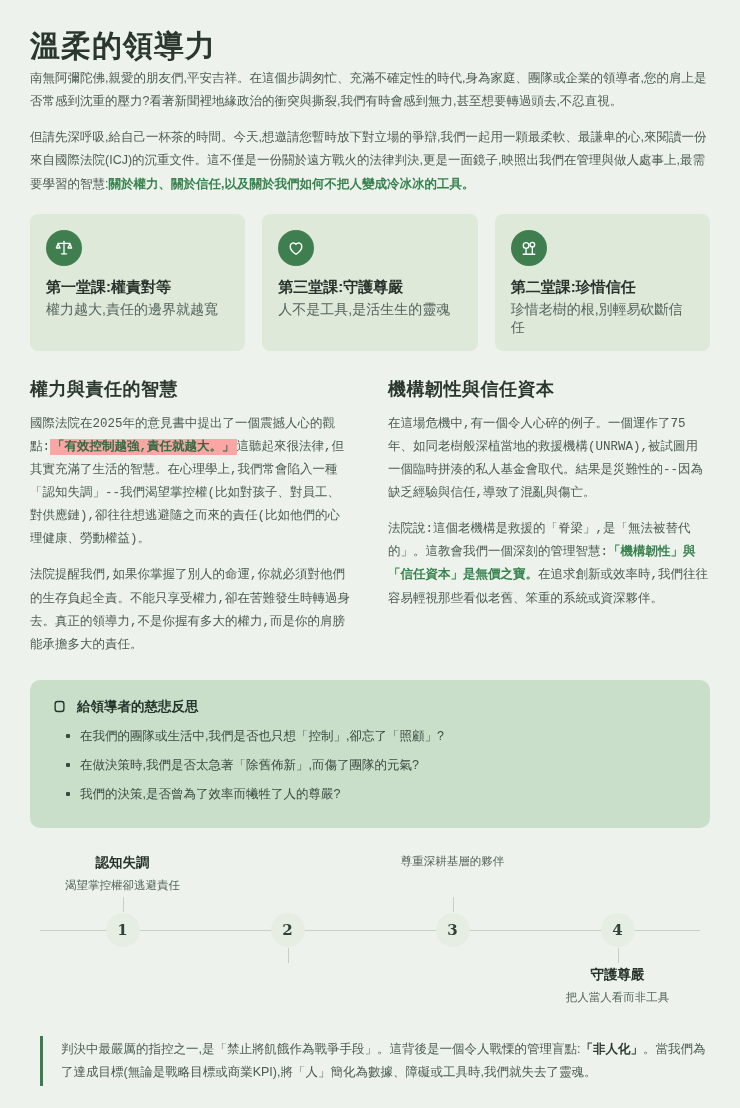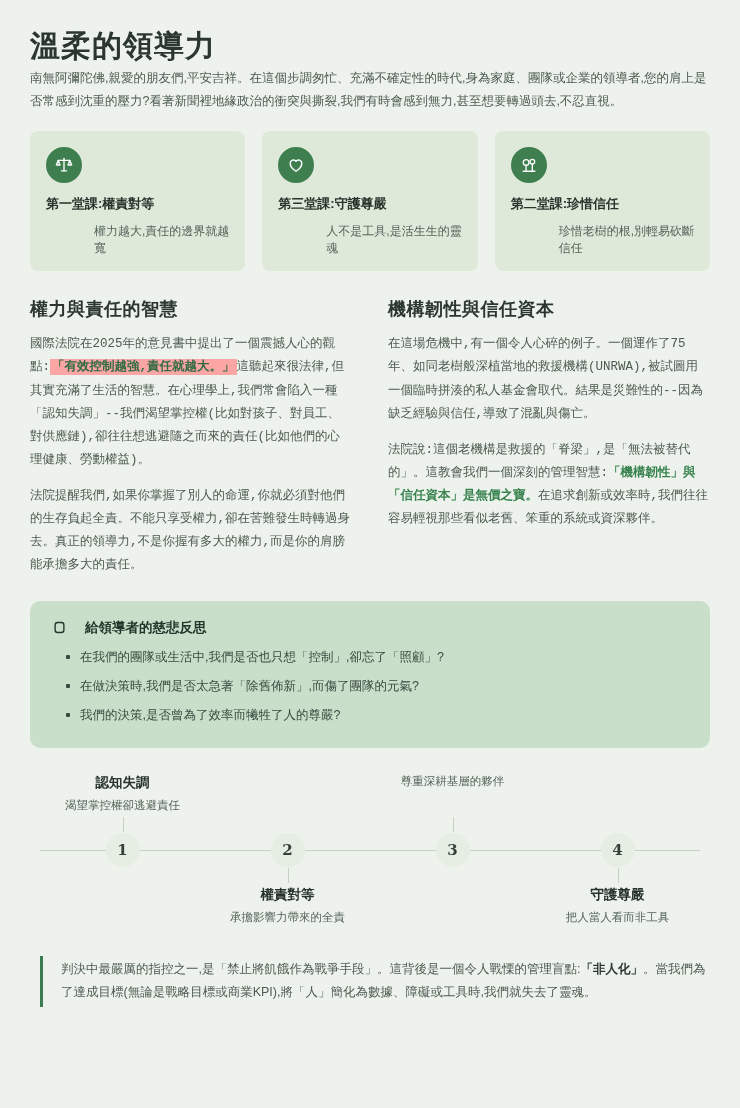--- a/index.html
+++ b/index.html
@@ -33,35 +33,35 @@
   
   .lesson-cards { display: flex; gap: 17px; margin: 18px 0 26px 0; }
   .lesson-card {
     flex: 1; background: #dee9da; border-radius: 8px; padding: 16px 16px 14px 16px;
   }
   .lesson-icon-circle {
     width: 36px; height: 36px; border-radius: 50%; background: #3e7e4f;
     display: flex; align-items: center; justify-content: center; margin-bottom: 12px;
   }
   .lesson-icon-circle svg { width: 20px; height: 20px; }
-  .lesson-title { font-size: 13px; font-weight: bold; color: #27332b; margin-bottom: 10px; }
-  .lesson-desc { font-size: 12px; color: #55645a; margin-left: 48px; }
+  .lesson-title { font-size: 15px; font-weight: bold; color: #27332b; margin-bottom: 4px; }
+  .lesson-desc { font-size: 14px; color: #55645a; }
 
   
   .columns { display: flex; gap: 36px; margin-bottom: 8px; font-family: Liberation Mono, monospace; }
   .col { flex: 1; }
   h2.section-heading {
     font-size: 18px; font-weight: bold; color: #2b362e; margin-bottom: 12px; letter-spacing: 0.5px;
   }
 
   
   .reflection-box {
     background: #cadfca; border-radius: 10px; padding: 18px 22px 14px 22px; margin: 10px 0 22px 0;
   }
-  .reflection-header { display: flex; align-items: center; gap: 18px; margin-bottom: 10px; }
+  .reflection-header { display: flex; align-items: center; gap: 10px; margin-bottom: 10px; }
   .reflection-header svg { width: 15px; height: 15px; }
   .reflection-title { font-size: 13.5px; font-weight: bold; color: #24362b; }
   .reflection-list { list-style: none; padding-left: 14px; }
   .reflection-list li {
     font-size: 12.5px; color: #394a3f; line-height: 1.7; margin-bottom: 8px;
     position: relative; padding-left: 14px;
   }
   .reflection-list li::before {
     content: ""; position: absolute; left: 0; top: 8px;
     width: 4px; height: 4px; background: #394a3f; border-radius: 1px;
@@ -94,20 +94,21 @@
   .quote p.body-text { margin-bottom: 10px; }
   .quote p.body-text:last-child { margin-bottom: 0; }
 </style>
 </head>
 <body>
 
 <div class="page">
 
   <h1 class="page-title">溫柔的領導力</h1>
   <p class="body-text">南無阿彌陀佛,親愛的朋友們,平安吉祥。在這個步調匆忙、充滿不確定性的時代,身為家庭、團隊或企業的領導者,您的肩上是否常感到沈重的壓力?看著新聞裡地緣政治的衝突與撕裂,我們有時會感到無力,甚至想要轉過頭去,不忍直視。</p>
+  <p class="body-text"><span>但請先深呼吸,給自己一杯茶的時間。今天,想邀請您暫時放下對立場的爭辯,我們一起用一顆最柔軟、最謙卑的心,來閱讀一份來自國際法院(ICJ)的沉重文件。這不僅是一份關於遠方戰火的法律判決,更是一面鏡子,映照出我們在管理與做人處事上,最需要學習的智慧:</span><span class="accent">關於權力、關於信任,以及關於我們如何不把人變成冷冰冰的工具。</span></p>
 
   <div class="lesson-cards">
     <div class="lesson-card">
       <div class="lesson-icon-circle">
         <svg viewBox="0 0 24 24" fill="none" stroke="#ffffff" stroke-width="1.6" stroke-linecap="round" stroke-linejoin="round">
           <path d="M12 4v15"></path>
             <path d="M5 6.5h14"></path>
             <path d="M9 19h6"></path>
           <path d="M5 6.5 L2.8 12 L7.2 12 Z"></path>
             <path d="M19 6.5 L16.8 12 L21.2 12 Z"></path>
@@ -176,24 +177,20 @@
         <div class="tl-label">
           <div class="tl-title">認知失調</div>
           <div class="tl-desc">渴望掌控權卻逃避責任</div>
         </div>
         <div class="tl-connector"></div>
         <div class="tl-circle">1</div>
       </div>
       <div class="tl-item bottom">
         <div class="tl-connector"></div>
         <div class="tl-circle">2</div>
-        <div class="tl-label">
-          <div class="tl-title">權責對等</div>
-          <div class="tl-desc">承擔影響力帶來的全責</div>
-        </div>
       </div>
       <div class="tl-item top">
         <div class="tl-label">
           <div class="tl-desc">尊重深耕基層的夥伴</div>
         </div>
         <div class="tl-connector"></div>
         <div class="tl-circle">3</div>
       </div>
       <div class="tl-item bottom">
         <div class="tl-connector"></div>

